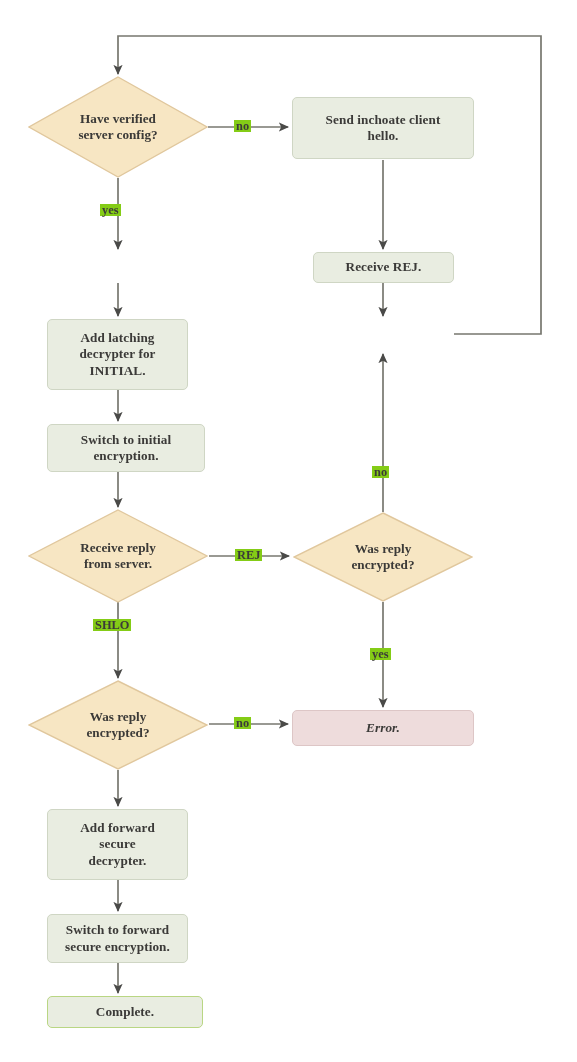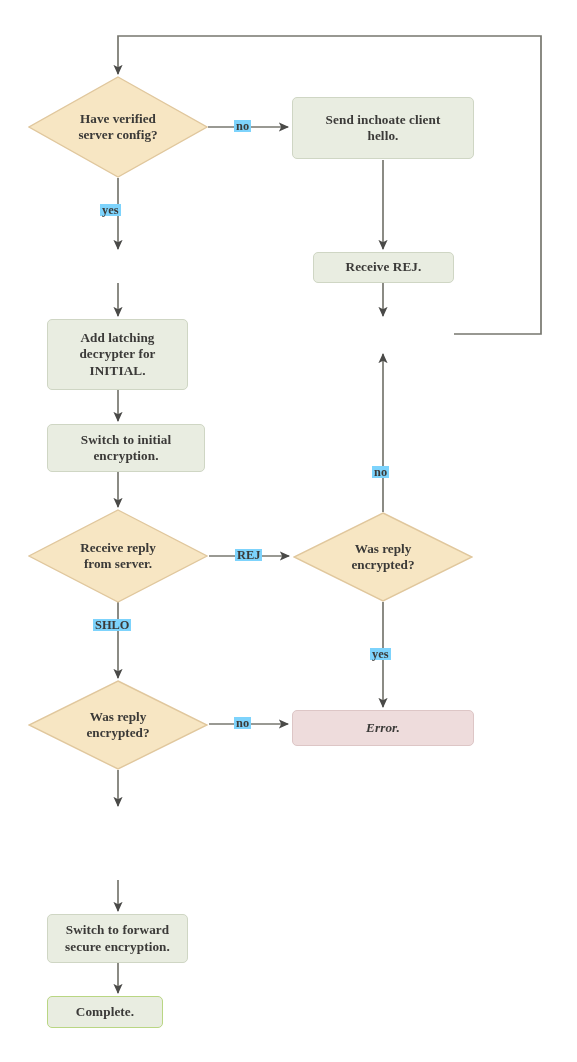--- a/index.html
+++ b/index.html
@@ -48,21 +48,21 @@
     text-align:center;line-height:1.22;
     font-size:13.2px;font-weight:600;color:#3b3a38;
     pointer-events:none;
   }
 
   .edge-label{
     position:absolute;
     font-size:12.4px;
     font-weight:600;
     color:#3b3a38;
-    background:#7dd3fc;
+    background:#84cc16;
     padding:0 2px;
     white-space:nowrap;
     line-height:1;
   }
 </style>
 </head>
 <body>
 
 <div id="canvas">
 
@@ -151,26 +151,29 @@
     <svg width="180" height="90" viewBox="0 0 180 90" xmlns="http://www.w3.org/2000/svg">
       <polygon points="90,1 179,45 90,89 1,45" fill="#f7e6c3" stroke="#e0c79d" stroke-width="1.4"></polygon>
     </svg>
     <div class="dlabel">Was reply<br>encrypted?</div>
   </div>
 
   <div class="node proc error" style="left:292px;top:710px;width:182px;height:36px;font-style:italic;">
     <span>Error.</span>
   </div>
 
+  <div class="node proc" style="left:47px;top:809px;width:141px;height:71px;">
+    <span>Add forward<br>secure<br>decrypter.</span>
+  </div>
 
   <div class="node proc" style="left:47px;top:914px;width:141px;height:49px;">
     <span>Switch to forward<br>secure encryption.</span>
   </div>
 
-  <div class="node proc complete" style="left:47px;top:996px;width:116px;height:32px;">
+  <div class="node proc complete" style="left:47px;top:996px;width:156px;height:32px;">
     <span>Complete.</span>
   </div>
 
   <div class="edge-label" style="left:234px;top:120px;">no</div>
 
   <div class="edge-label" style="left:100px;top:204px;">yes</div>
 
   <div class="edge-label" style="left:235px;top:549px;">REJ</div>
 
   <div class="edge-label" style="left:93px;top:619px;">SHLO</div>

